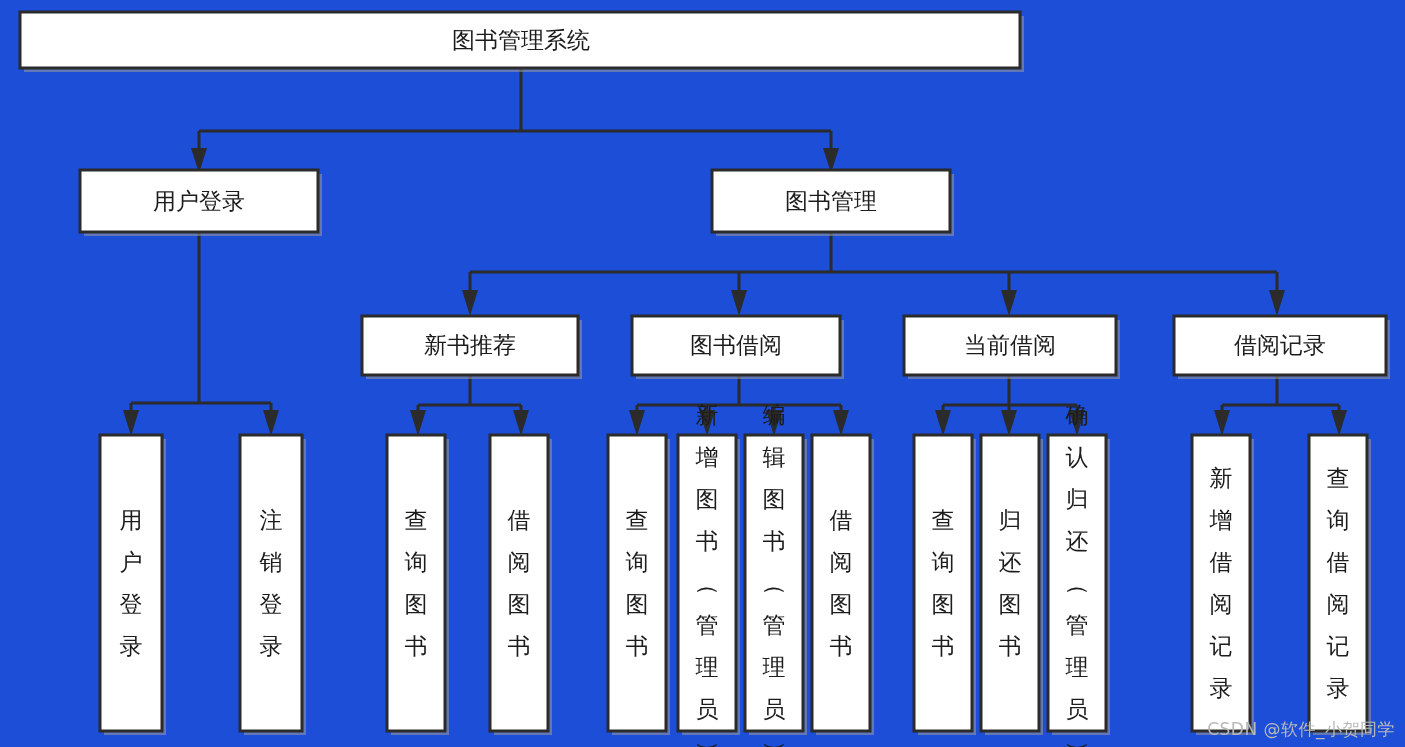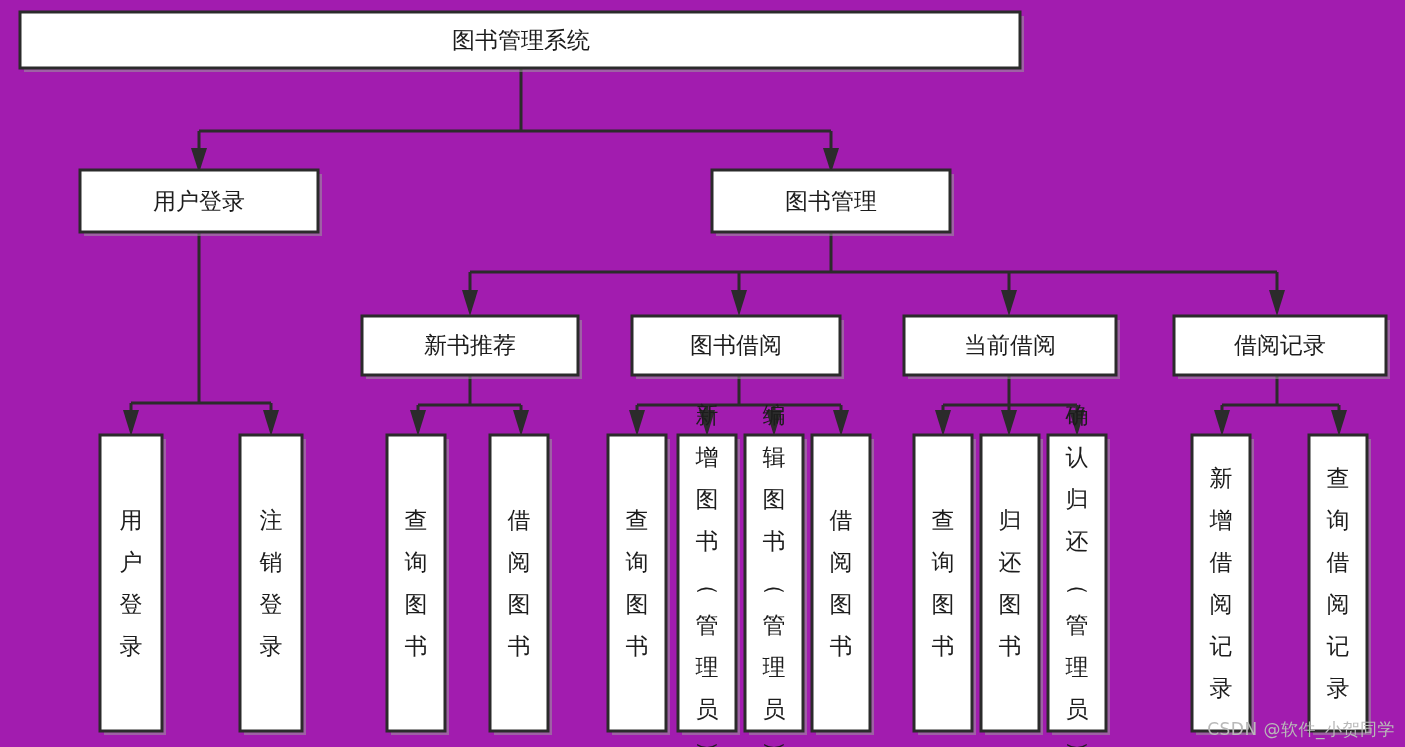--- a/index.html
+++ b/index.html
@@ -10,21 +10,21 @@
   body {
     width: 1405px;
     height: 747px;
     font-family: "DejaVu Sans", "Liberation Sans", sans-serif;
     overflow: hidden;
   }
   #diagram-root {
     position: relative;
     width: 1405px;
     height: 747px;
-    background: #a21caf;
+    background: #1d4ed8;
   }
   svg.flow {
     position: absolute;
     top: 0;
     left: 0;
     width: 1405px;
     height: 747px;
   }
   .node-rect {
     fill: #ffffff;

